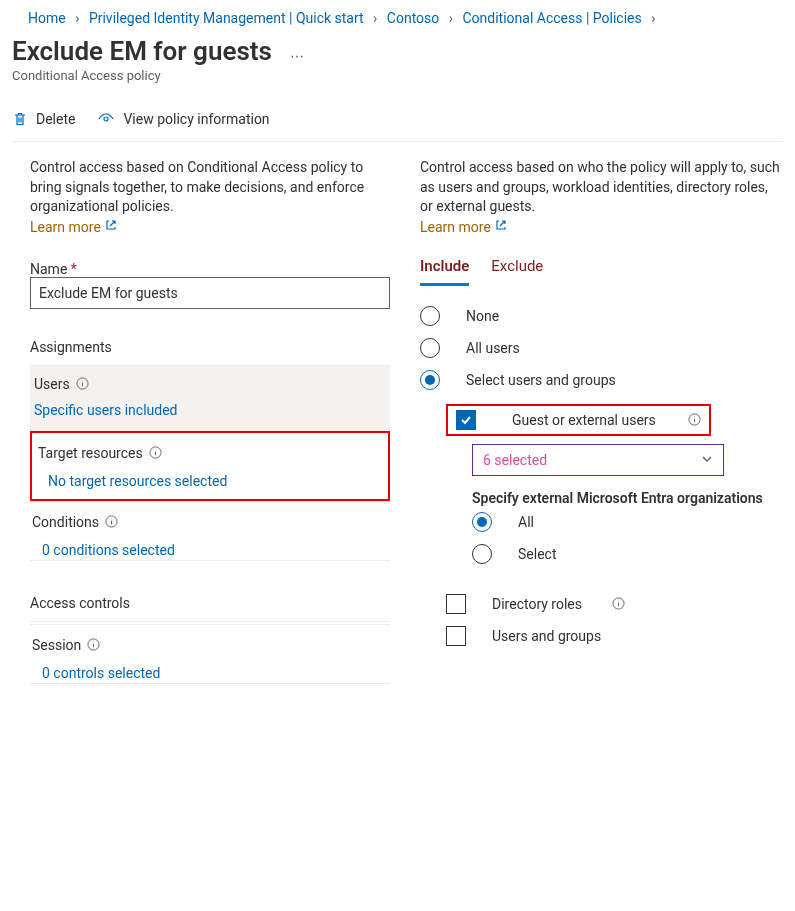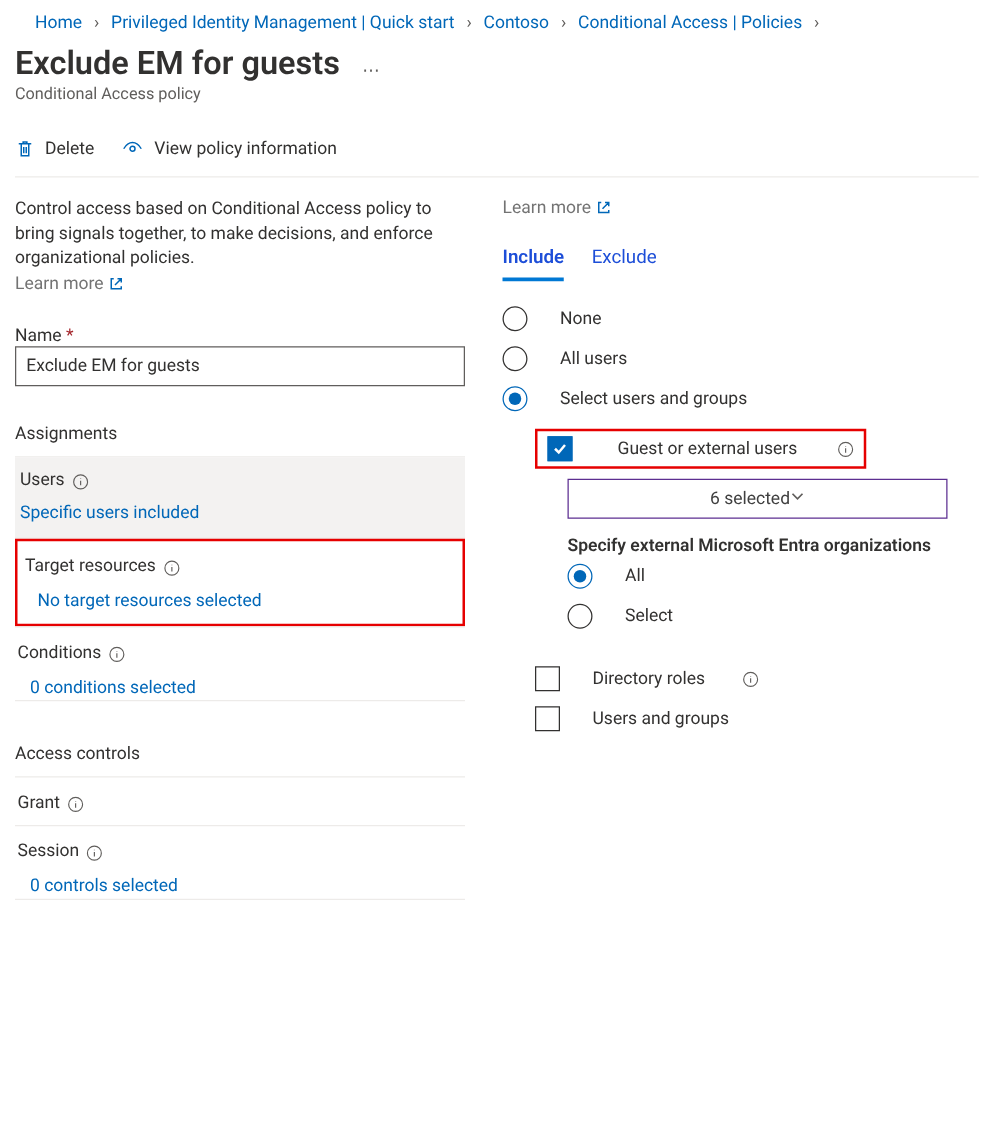--- a/index.html
+++ b/index.html
@@ -20,53 +20,53 @@
     font-weight: 600;
     margin: 0 0 2px 0;
     display: inline-block;
   }
   .title-wrap { display:flex; align-items:center; gap:18px; }
   .ellipsis { font-size:14px; color:#605e5c; cursor:pointer; letter-spacing:2px; position:relative; top:4px; }
   .subtitle { color:#605e5c; font-size:13px; margin-bottom:22px; }
   .toolbar { display:flex; gap:22px; align-items:center; padding:6px 0 14px; border-bottom:1px solid #edebe9; }
   .toolbar .tbtn { display:flex; align-items:center; gap:8px; cursor:pointer; color:#323130; }
   .toolbar .tbtn .ticon { color:#0067b8; display:flex; }
-  .columns { display:flex; gap:30px; margin-top:16px; }
+  .columns { display:flex; gap:30px; margin-top:16px;margin-left:18px; }
   .col { flex:1 1 0; min-width:0; }
   .col-left { max-width: 360px; }
   .desc { color:#323130; line-height:1.4; margin-bottom:2px; }
-  .learn { color:#737373; text-decoration:none; cursor:pointer; display:inline-flex; align-items:center; gap:4px; }
+  .learn { color:#a16207; text-decoration:none; cursor:pointer; display:inline-flex; gap:4px; }
   .ext-icon { display:inline-flex; }
   .field-label { margin-top:26px; font-size:14px; }
   .req { color:#a4262c; }
   .text-input {
     width:100%; height:32px; padding:4px 8px; font-size:14px;
     border:1px solid #605e5c; background:#fff; color:#323130;
     font-family:inherit;
   }
   .section-head {
     margin-top:30px; padding-bottom:10px; border-bottom:1px solid #edebe9;
     font-size:14px; color:#323130;
   }
   .assign-block { border-bottom:1px solid #edebe9; padding-bottom:2px; margin-top:0; }
   .assign-title {
     padding:12px 8px 8px 2px; font-size:14px; color:#323130;
-    display:flex; align-items:flex-end; gap:6px;
+    display:flex; align-items:center; gap:6px;
   }
   .assign-block.users { background:#f3f2f1; margin-top:0; padding:0; }
   .assign-block.users .assign-title { padding:10px 8px 6px 4px; }
   .assign-block.users .assign-link { padding:0 0 12px 4px; display:block; }
   .assign-link { color:#0067b8; cursor:pointer; padding-left:12px; display:block; margin-top:4px; }
   .info-icon { display:inline-flex; color:#605e5c; }
   .highlight-box {
     border:2.5px solid #e60000; padding:0; margin:0;
   }
   .tabbar { display:flex; gap:22px; margin-top:22px; border-bottom:none; }
   .tab {
-    padding:0 0 8px 0; font-size:15px; color:#1d4ed8; cursor:pointer;
+    padding:0 0 8px 0; font-size:15px; color:#7f1d1d; cursor:pointer;
     border-bottom:3px solid transparent; font-weight:400;
   }
   .tab.active { font-weight:600; border-bottom:3px solid #0078d4; }
   .radio-row, .check-row {
     display:flex; align-items:center; gap:26px; padding:6px 0; cursor:pointer;
   }
   .radio-row .r, .check-row .c { flex-shrink:0; }
   .radio {
     width:20px; height:20px; border-radius:50%; border:1px solid #323130;
     display:flex; align-items:center; justify-content:center; background:#fff;
@@ -75,23 +75,23 @@
   .radio.sel::after { content:""; width:10px; height:10px; border-radius:50%; background:#0067b8; }
   .checkbox {
     width:20px; height:20px; border:1px solid #323130; background:#fff;
     display:flex; align-items:center; justify-content:center;
   }
   .checkbox.checked { background:#0067b8; border-color:#0067b8; color:#fff; }
   .checkbox.checked svg { display:block; }
   .checkbox svg { display:none; }
   .indent1 { margin-left:26px; }
   .dropdown {
-    display:flex; align-items:center; justify-content:center;
+    display:flex; align-items:center; justify-content:space-between;
     height:32px; border:1px solid #5c2e91; padding:0 10px; cursor:pointer;
-    width:304px; color:#404040; margin-top:8px;
+    width:252px; color:#ec4899; margin-top:8px;
   }
   .dropdown .chev { color:#605e5c; }
   .subhead { font-weight:600; margin-top:14px; }
   .guest-highlight {
     border:2.5px solid #e60000; display:inline-flex; align-items:center;
     padding:4px 8px; margin-top:8px;
   }
 </style>
 </head>
 <body>
@@ -191,46 +191,38 @@
               <path d="M7 6v4M7 4v0.5"></path>
             </svg>
         </span>
       </div>
       <a class="assign-link">0 conditions selected</a>
     </div>
 
     <div class="section-head" style="margin-top:34px;">Access controls</div>
 
     <div class="assign-block">
-      <div class="assign-title">
-        <span>Grant</span>
-        <span class="info-icon">
-          <svg width="13" height="13" viewBox="0 0 14 14" fill="none" stroke="currentColor" stroke-width="1">
-              <circle cx="7" cy="7" r="6"></circle>
-              <path d="M7 6v4M7 4v0.5"></path>
-            </svg>
-        </span>
-      </div>
     </div>
 
     <div class="assign-block">
       <div class="assign-title">
         <span>Session</span>
         <span class="info-icon">
           <svg width="13" height="13" viewBox="0 0 14 14" fill="none" stroke="currentColor" stroke-width="1">
               <circle cx="7" cy="7" r="6"></circle>
               <path d="M7 6v4M7 4v0.5"></path>
             </svg>
         </span>
       </div>
       <a class="assign-link">0 controls selected</a>
     </div>
   </div>
 
   <div class="col">
+    <div class="desc">Control access based on who the policy will apply to, such as users and groups, workload identities, directory roles, or external guests.</div>
     <a class="learn">
       <span>Learn more</span>
       <span class="ext-icon">
         <svg width="12" height="12" viewBox="0 0 12 12" fill="none" stroke="#0067b8" stroke-width="1.2">
           <path d="M4 2H2v8h8V8M7 2h3v3M10 2L5 7"></path>
         </svg>
       </span>
     </a>
 
     <div class="tabbar">

